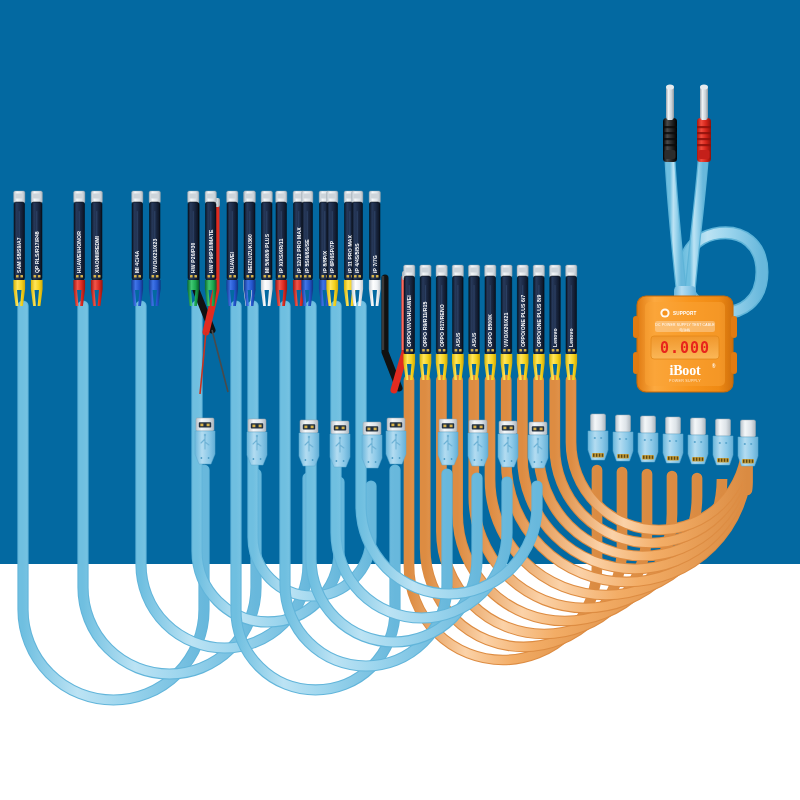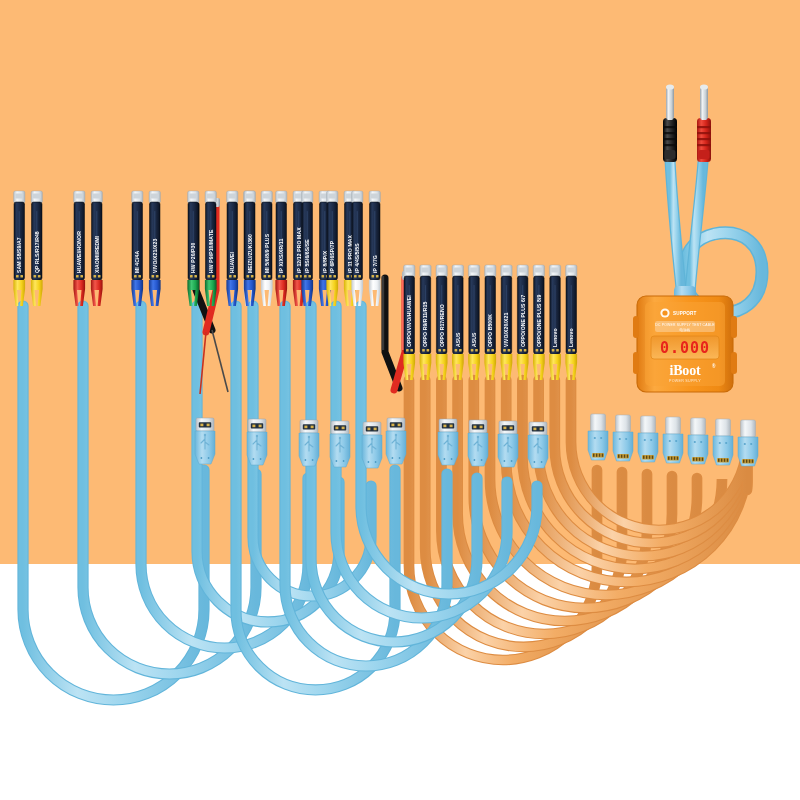--- a/index.html
+++ b/index.html
@@ -1,20 +1,20 @@
 <!DOCTYPE html>
 <html><head>
 <meta charset="utf-8">
 <title>iBoot Power Supply Cable Kit</title>
 <style>
   html,body{margin:0;padding:0;background:#ffffff;}
   body{width:800px;height:800px;overflow:hidden;
        font-family:"Liberation Sans",sans-serif;
        -webkit-font-smoothing:antialiased;}
-  #stage{position:relative;width:800px;height:564px;background:#fdba74;text-decoration:underline;}
+  #stage{position:relative;width:800px;height:564px;background:#0369a1;text-decoration:underline;}
   svg{display:block;}
   .lbl-text{font-family:"Liberation Sans",sans-serif;fill:#ffffff;
             font-size:5.1px;font-weight:bold;letter-spacing:.1px;}
   .seg-digit{font-family:"DejaVu Sans Mono",monospace;font-size:15px;
              font-weight:bold;fill:#e8241c;letter-spacing:1px;}
   .iboot-word{font-family:"Liberation Serif",serif;font-size:14px;
               font-weight:bold;fill:#ffffff;letter-spacing:-0.2px;}
   .iboot-sub{font-family:"Liberation Sans",sans-serif;font-size:3.6px;
              fill:#ffe9d2;letter-spacing:.3px;}
   .logo-txt{font-family:"Liberation Sans",sans-serif;font-size:4.6px;

